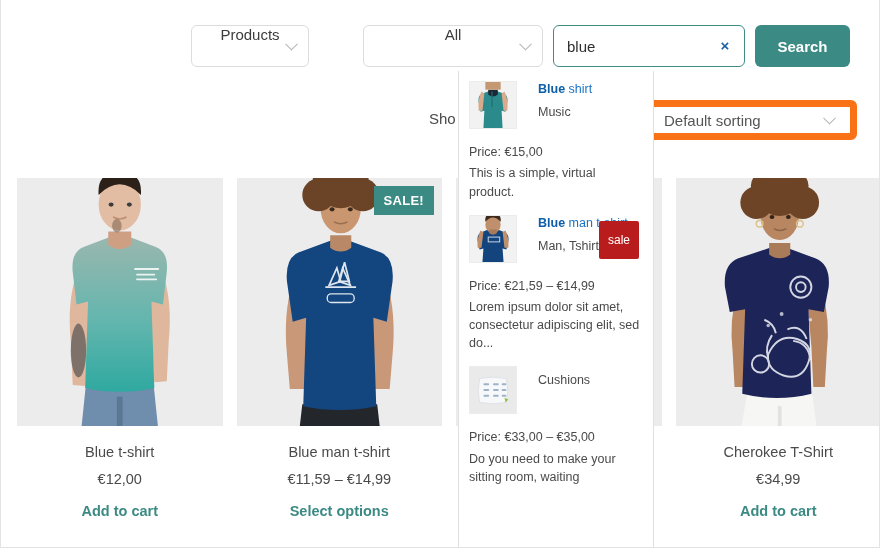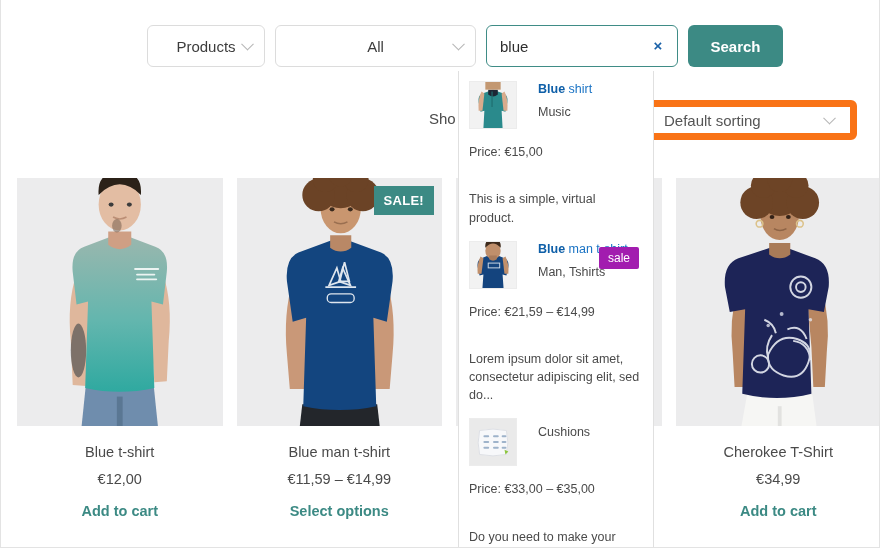--- a/index.html
+++ b/index.html
@@ -27,29 +27,30 @@
     align-items: flex-start;
     gap: 0;
     z-index: 40;
   }
   .sel {
     height: 42px;
     border: 1px solid #dcdcdc;
     border-radius: 6px;
     background: #fff;
     display: flex;
-    align-items: center;
+    align-items: flex-start;
     justify-content: center;
     position: relative;
     cursor: pointer;
     font-size: 15px;
     color: #3c3c3c;
+    margin-left: 44px;
   }
   .sel-products { width: 118px; margin-right: 10px; }
-  .sel-all { width: 201px; margin-right: 10px; }
+  .sel-all { width: 180px; margin-right: 10px; }
   .sel .caret {
     position: absolute;
     right: 12px; top: 50%;
     width: 9px; height: 9px;
     border-right: 1.6px solid #b6b6b6;
     border-bottom: 1.6px solid #b6b6b6;
     transform: translateY(-70%) rotate(45deg);
   }
   .sel-label { pointer-events: none; }
 
@@ -131,29 +132,29 @@
   }
   .ac-price {
     font-size: 12.5px;
     color: #4a4a4a;
     margin-top: 14px;
     line-height: 1.55;
   }
   .ac-desc {
     font-size: 12.5px;
     color: #4a4a4a;
-    margin-top: 28px;
+    margin-top: 2px;
     line-height: 1.45;
   }
   .ac-onsale {
     position: absolute;
-    background: #a21caf;
+    background: #b91c1c;
     color: #ffffff;
     font-size: 12px;
-    padding: 4px 9px;
+    padding: 12px 9px;
     right: 14px;
     top: 6px;
     border-radius: 2px;
     line-height: 1.2;
   }
 
   
   .shoprow {
     position: absolute;
     left: 0; right: 0; top: 100px;

